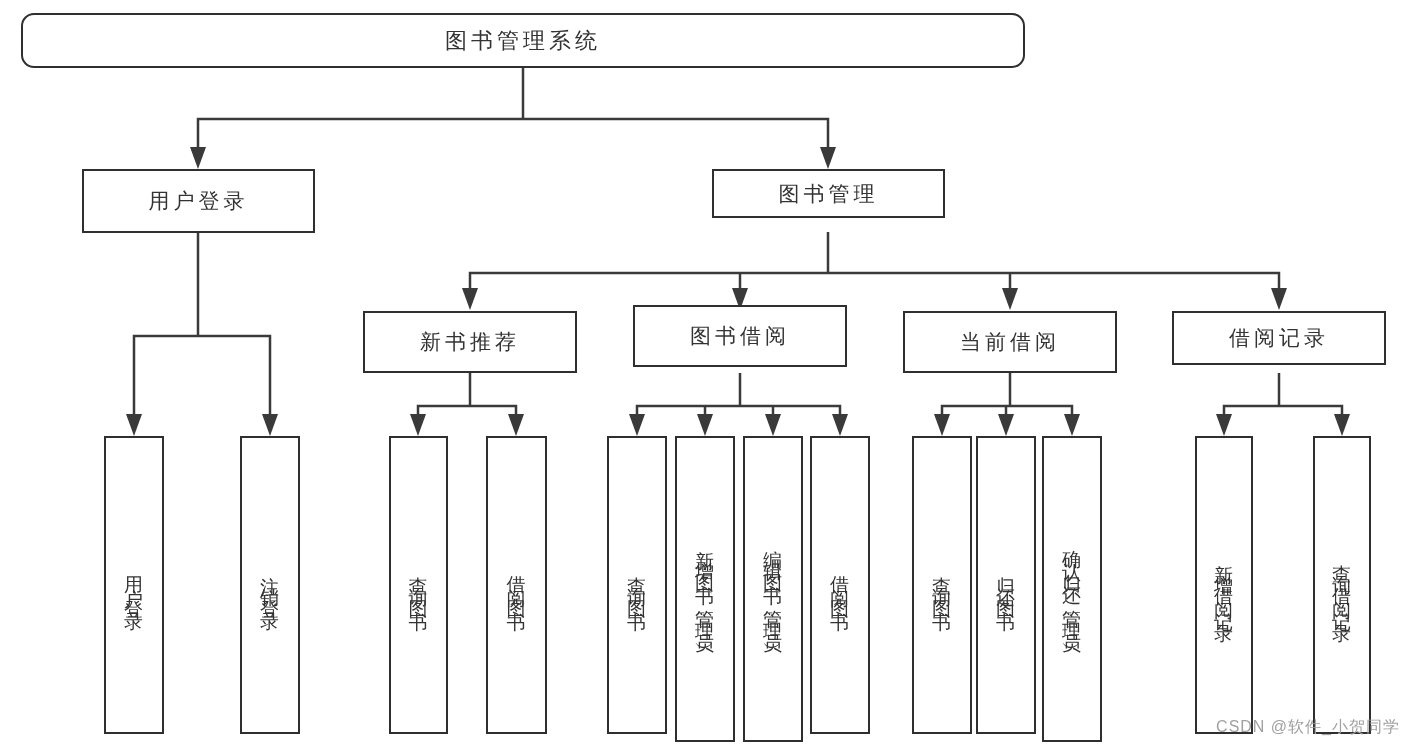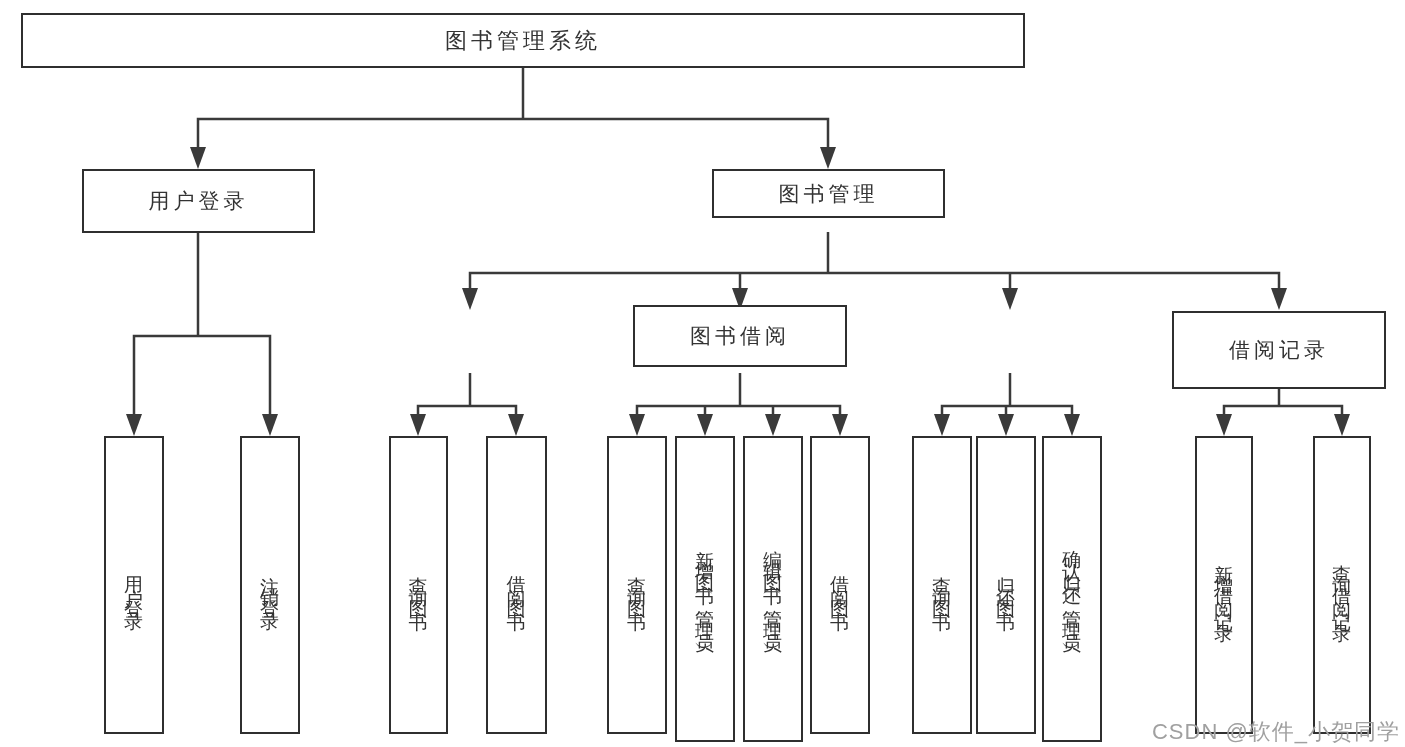--- a/index.html
+++ b/index.html
@@ -40,30 +40,30 @@
     color: #333333;
   }
   .leaf span {
     writing-mode: vertical-rl;
     font-size: 19px;
     letter-spacing: 12px;
     line-height: 1;
     color: #333333;
   }
   
-  #n-root   { left: 21px;  top: 13px;  width: 1004px; height: 55px; }
+  #n-root   { left: 21px;  top: 13px;  width: 1004px; height: 55px; border-radius: 13px; }
   #n-root span { font-size: 22px; }
   
   #n-login  { left: 82px;  top: 169px; width: 233px; height: 64px; }
   #n-mgmt   { left: 712px; top: 169px; width: 233px; height: 49px; }
   
   #n-rec    { left: 363px;  top: 311px; width: 214px; height: 62px; }
   #n-bb     { left: 633px;  top: 305px; width: 214px; height: 62px; }
   #n-cb     { left: 903px;  top: 311px; width: 214px; height: 62px; }
-  #n-br     { left: 1172px; top: 311px; width: 214px; height: 78px; }
+  #n-br     { left: 1172px; top: 311px; width: 214px; height: 54px; }
   
   .leaf { top: 436px; height: 298px; }
   .leaf.tall { height: 306px; }
   #l-login   { left: 104px;  width: 60px; }
   #l-logout  { left: 240px;  width: 60px; }
   #l-rec-q   { left: 389px;  width: 59px; }
   #l-rec-b   { left: 486px;  width: 61px; }
   #l-bb-q    { left: 607px;  width: 60px; }
   #l-bb-add  { left: 675px;  width: 60px; }
   #l-bb-edit { left: 743px;  width: 60px; }
@@ -71,21 +71,21 @@
   #l-cb-q    { left: 912px;  width: 60px; }
   #l-cb-r    { left: 976px;  width: 60px; }
   #l-cb-c    { left: 1042px; width: 60px; }
   #l-br-add  { left: 1195px; width: 58px; }
   #l-br-q    { left: 1313px; width: 58px; }
   .watermark {
     position: absolute;
     right: 5px;
     top: 717px;
     z-index: 5;
-    font-size: 22px;
+    font-size: 16px;
     color: #a0a0a0;
     letter-spacing: 1px;
     white-space: nowrap;
   }
 </style>
 </head>
 <body>
 
 <div class="canvas">
 
@@ -145,23 +145,29 @@
     <span>图书管理系统</span>
   </div>
 
   <div class="node hnode" id="n-login">
     <span>用户登录</span>
   </div>
   <div class="node hnode" id="n-mgmt">
     <span>图书管理</span>
   </div>
 
+  <div class="node hnode" id="n-rec">
+    <span>新书推荐</span>
+  </div>
   <div class="node hnode" id="n-bb">
     <span>图书借阅</span>
   </div>
+  <div class="node hnode" id="n-cb">
+    <span>当前借阅</span>
+  </div>
   <div class="node hnode" id="n-br">
     <span>借阅记录</span>
   </div>
 
   <div class="node leaf" id="l-login">
     <span>用户登录</span>
   </div>
   <div class="node leaf" id="l-logout">
     <span>注销登录</span>
   </div>

